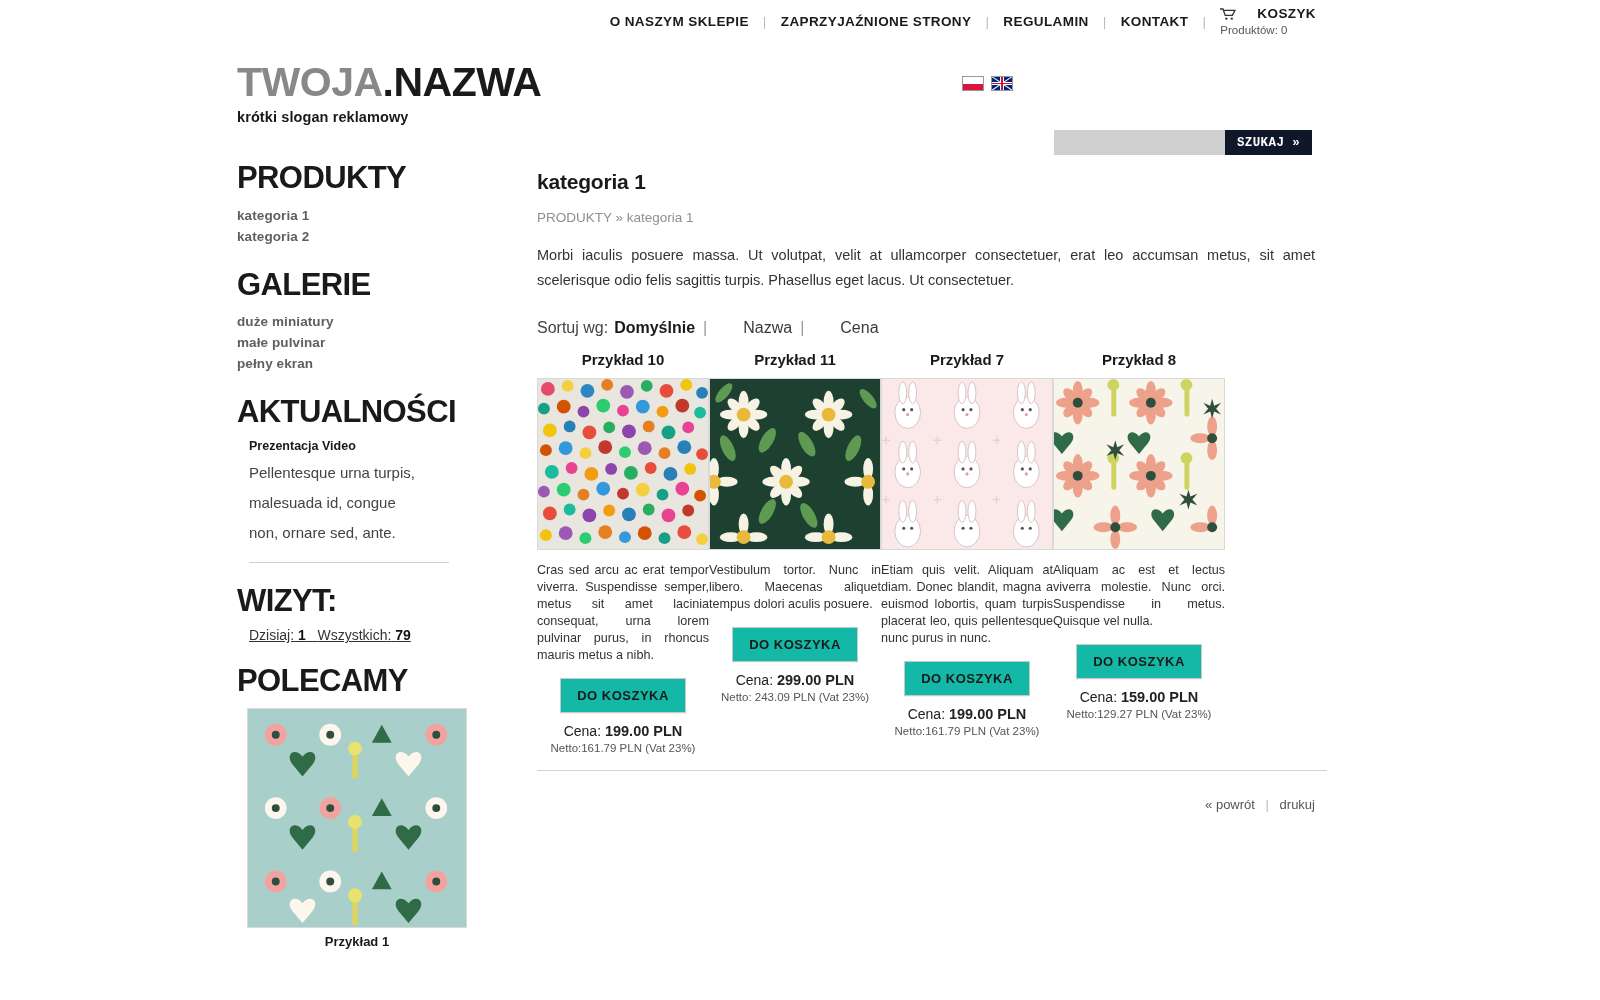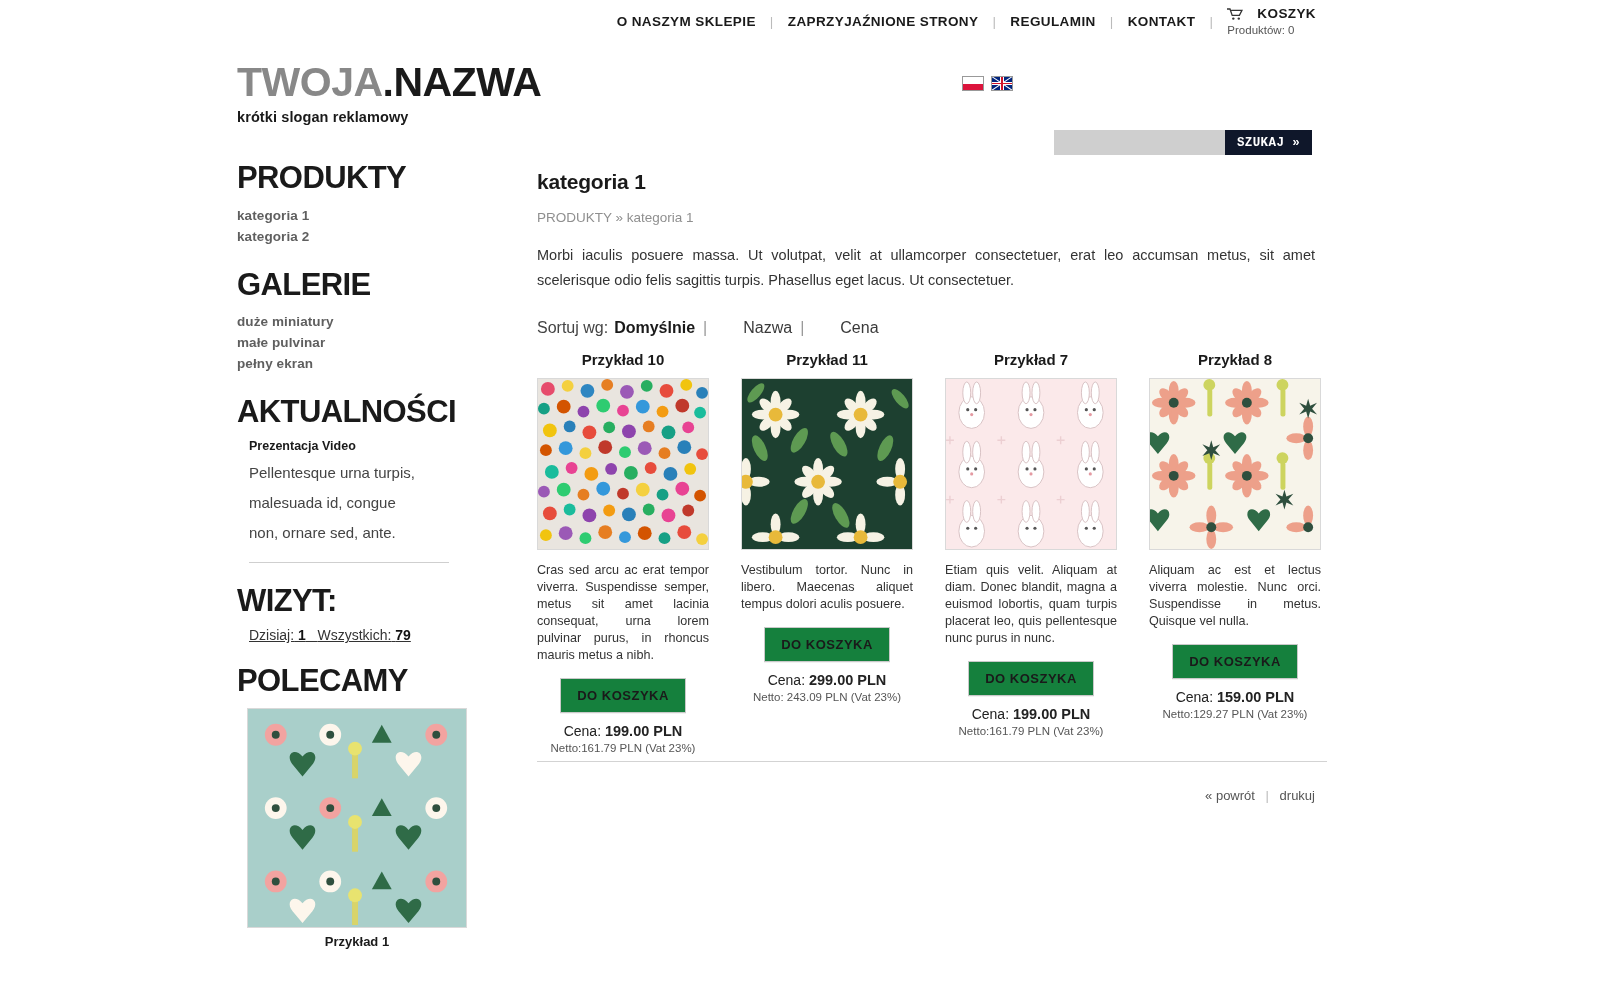--- a/index.html
+++ b/index.html
@@ -48,20 +48,21 @@
   }
   .cart-wrap {
     display: flex;
     flex-direction: column;
     align-items: flex-start;
     padding-left: 14px;
   }
   .cart-line {
     display: flex;
     align-items: center;
+    gap: 7px;
   }
   .cart-icon {
     display: inline-block;
     width: 16px; height: 12px;
     position: relative;
   }
   .cart-icon svg { display: block; }
   .cart-count {
     font-size: 11.5px;
     font-weight: normal;
@@ -262,23 +263,22 @@
     color: #1a1a1a;
     text-decoration: none;
     font-weight: bold;
   }
   .sort-row a.inactive { color: #3a3a3a; font-weight: normal; }
   .sort-pipe { color: #999; padding: 0 8px; }
   .sort-gap { display: inline-block; width: 28px; }
 
   .products {
     display: flex;
-    gap: 32px;
     border-bottom: 1px solid #d3d3d3;
-    padding-bottom: 5px;
+    padding-bottom: 14px;
   }
   .product {
     width: 172px;
     display: flex;
     flex-direction: column;
     align-items: stretch;
   }
   .p-title {
     text-align: center;
     font-size: 15px;
@@ -296,21 +296,21 @@
   .p-desc {
     font-size: 12.6px;
     line-height: 17px;
     color: #333;
     text-align: justify;
     margin-bottom: 14px;
   }
   .p-btn {
     align-self: center;
     border: 1px solid #c9c9c9;
-    background: #15803d;
+    background: #14b8a6;
     padding: 9px 16px;
     font-size: 13px;
     font-weight: bold;
     letter-spacing: .5px;
     color: #1a1a1a;
     cursor: pointer;
     font-family: "Liberation Sans", sans-serif;
     margin-bottom: 10px;
     box-shadow: 0 1px 0 rgba(0,0,0,.05);
   }

